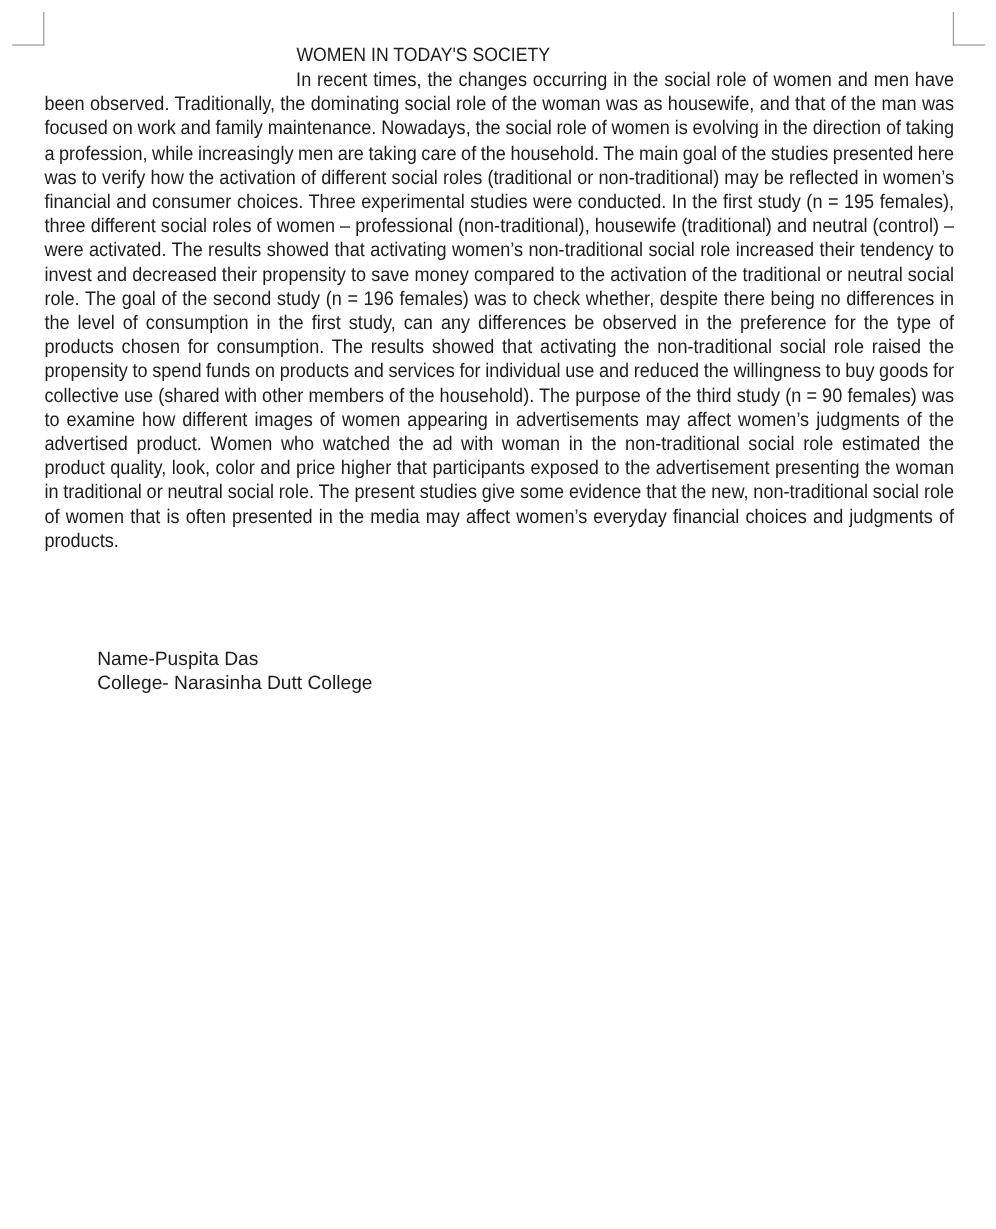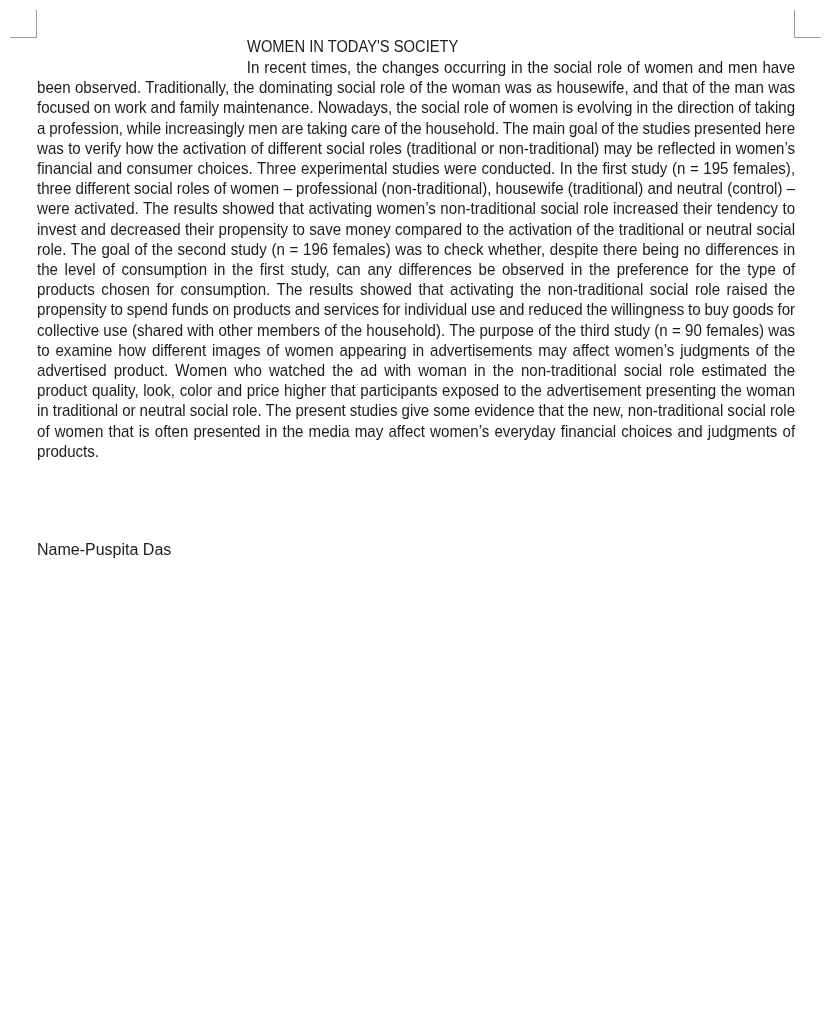--- a/index.html
+++ b/index.html
@@ -19,29 +19,30 @@
     position: absolute; left: 0; top: 20px; width: 824px;
     transform: scaleX(0.92); transform-origin: 0 0;
   }
   .body-text {
     font-size: 16.4px; line-height: 20.2px; text-align: justify; margin: 0;
     text-indent: 228px; word-spacing: -0.5px;
   }
   .signature {
     position: absolute; left: 0; top: 503px; font-size: 16px; line-height: 20px;
   }
-  .signature div { white-space: nowrap; }
+  .signature div { white-space: nowrap; margin-left: 44px; }
 </style>
 </head>
 <body>
 
 <div class="corner corner-tl"></div>
 <div class="corner corner-tr"></div>
 
 <div class="page">
   <div class="title">WOMEN IN TODAY'S SOCIETY</div>
   <div class="body-wrap">
     <p class="body-text">In recent times, the changes occurring in the social role of women and men have been observed. Traditionally, the dominating social role of the woman was as housewife, and that of the man was focused on work and family maintenance. Nowadays, the social role of women is evolving in the direction of taking a profession, while increasingly men are taking care of the household. The main goal of the studies presented here was to verify how the activation of different social roles (traditional or non-traditional) may be reflected in women’s financial and consumer choices. Three experimental studies were conducted. In the first study (n = 195 females), three different social roles of women – professional (non-traditional), housewife (traditional) and neutral (control) – were activated. The results showed that activating women’s non-traditional social role increased their tendency to invest and decreased their propensity to save money compared to the activation of the traditional or neutral social role. The goal of the second study (n = 196 females) was to check whether, despite there being no differences in the level of consumption in the first study, can any differences be observed in the preference for the type of products chosen for consumption. The results showed that activating the non-traditional social role raised the propensity to spend funds on products and services for individual use and reduced the willingness to buy goods for collective use (shared with other members of the household). The purpose of the third study (n = 90 females) was to examine how different images of women appearing in advertisements may affect women’s judgments of the advertised product. Women who watched the ad with woman in the non-traditional social role estimated the product quality, look, color and price higher that participants exposed to the advertisement presenting the woman in traditional or neutral social role. The present studies give some evidence that the new, non-traditional social role of women that is often presented in the media may affect women’s everyday financial choices and judgments of products.</p>
   </div>
   <div class="signature">
     <div>Name-Puspita Das</div>
+    <div>College- Narasinha Dutt College</div>
   </div>
 </div>
 
 </body></html>

